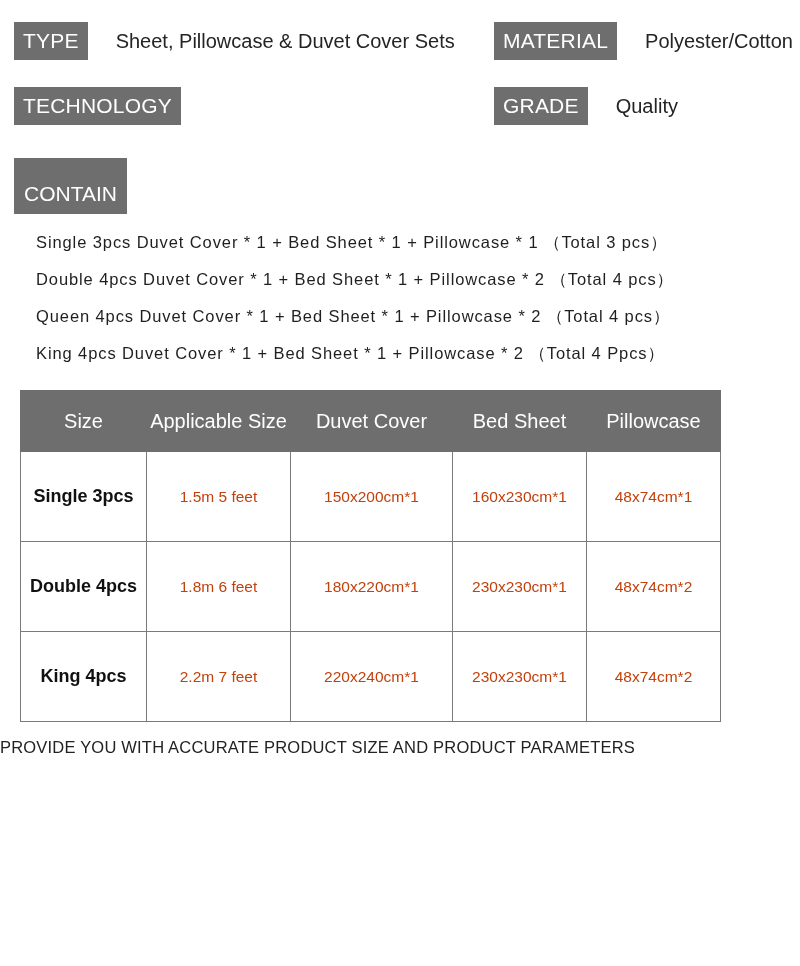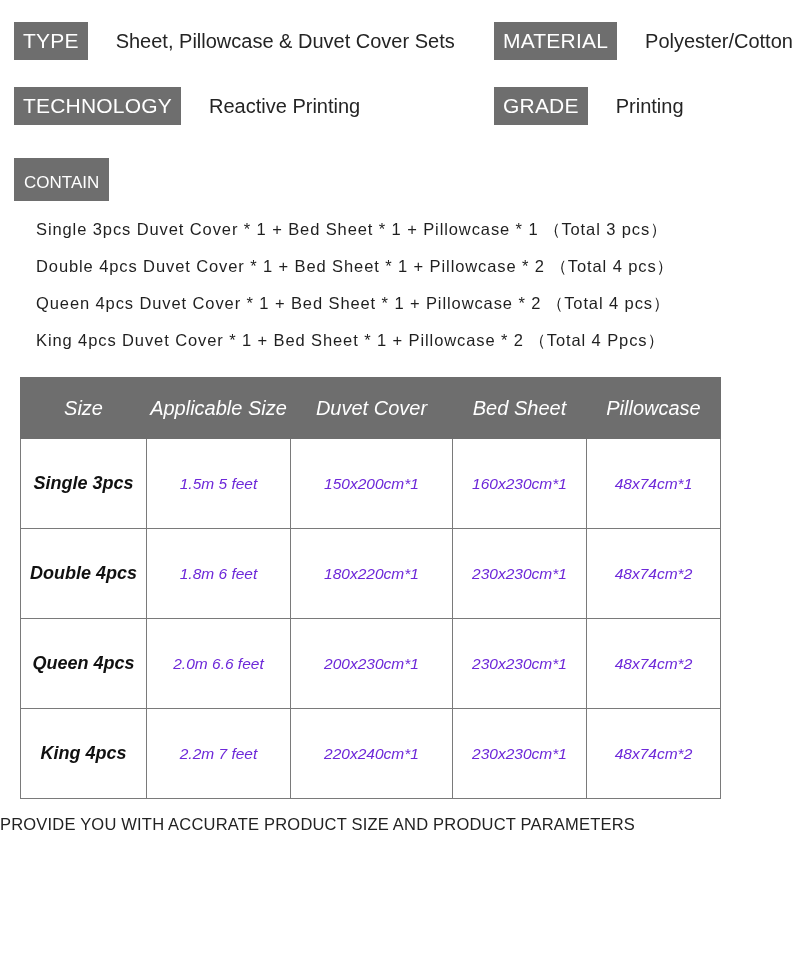--- a/index.html
+++ b/index.html
@@ -60,23 +60,23 @@
   }
 
   
   .contain-wrap {
     padding: 6px 14px 0 14px;
   }
   .contain-tag {
     display: inline-block;
     background: #6e6e6e;
     color: #ffffff;
-    font-size: 17px;
+    font-size: 21px;
     line-height: 1;
-    padding: 16px 10px 10px 10px;
+    padding: 25px 10px 10px 10px;
   }
   .contain-list {
     margin-top: 18px;
     padding-left: 22px;
   }
   .contain-line {
     font-size: 16.5px;
     color: #1f1f1f;
     letter-spacing: 0.9px;
     margin-bottom: 15px;
@@ -84,39 +84,38 @@
   }
 
   
   .table-wrap {
     padding: 10px 20px 0 20px;
   }
   table.size-table {
     border-collapse: collapse;
     width: 644px;
     table-layout: fixed;
-    font-style: italic;
   }
   table.size-table th {
     background: #6e6e6e;
     color: #ffffff;
     font-weight: normal;
     font-size: 20px;
     height: 58px;
     border: 1px solid #6e6e6e;
     text-align: center;
     vertical-align: middle;
   }
   table.size-table td {
     border: 1px solid #7a7a7a;
     height: 87px;
     text-align: center;
     vertical-align: middle;
     font-size: 15.5px;
-    color: #6d28d9;
+    color: #c2410c;
   }
   table.size-table td.rowhead {
     font-size: 18px;
     font-weight: bold;
     color: #111111;
   }
   col.c1 { width: 126px; }
   col.c2 { width: 144px; }
   col.c3 { width: 162px; }
   col.c4 { width: 134px; }
@@ -145,25 +144,24 @@
       <div class="spec-col right">
         <span class="tag">MATERIAL</span>
         <span class="tag-val">Polyester/Cotton</span>
       </div>
     </div>
 
 
     <div class="spec-row">
       <div class="spec-col left">
         <span class="tag">TECHNOLOGY</span>
-        <span class="tag-val">Reactive Printing</span>
       </div>
       <div class="spec-col right">
         <span class="tag">GRADE</span>
-        <span class="tag-val">Printing</span>
+        <span class="tag-val">Quality</span>
       </div>
     </div>
 
   </div>
 
   <div class="contain-wrap">
     <span class="contain-tag">CONTAIN</span>
     <div class="contain-list">
       <div class="contain-line">Single 3pcs  Duvet Cover * 1 + Bed Sheet * 1 + Pillowcase * 1 （Total 3 pcs）</div>
       <div class="contain-line">Double 4pcs  Duvet Cover * 1 + Bed Sheet * 1 + Pillowcase * 2 （Total 4 pcs）</div>
@@ -199,27 +197,20 @@
           <td>48x74cm*1</td>
         </tr>
         <tr>
           <td class="rowhead">Double 4pcs</td>
           <td>1.8m  6 feet</td>
           <td>180x220cm*1</td>
           <td>230x230cm*1</td>
           <td>48x74cm*2</td>
         </tr>
         <tr>
-          <td class="rowhead">Queen 4pcs</td>
-          <td>2.0m  6.6 feet</td>
-          <td>200x230cm*1</td>
-          <td>230x230cm*1</td>
-          <td>48x74cm*2</td>
-        </tr>
-        <tr>
           <td class="rowhead">King 4pcs</td>
           <td>2.2m  7 feet</td>
           <td>220x240cm*1</td>
           <td>230x230cm*1</td>
           <td>48x74cm*2</td>
         </tr>
       </tbody>
     </table>
   </div>
 

